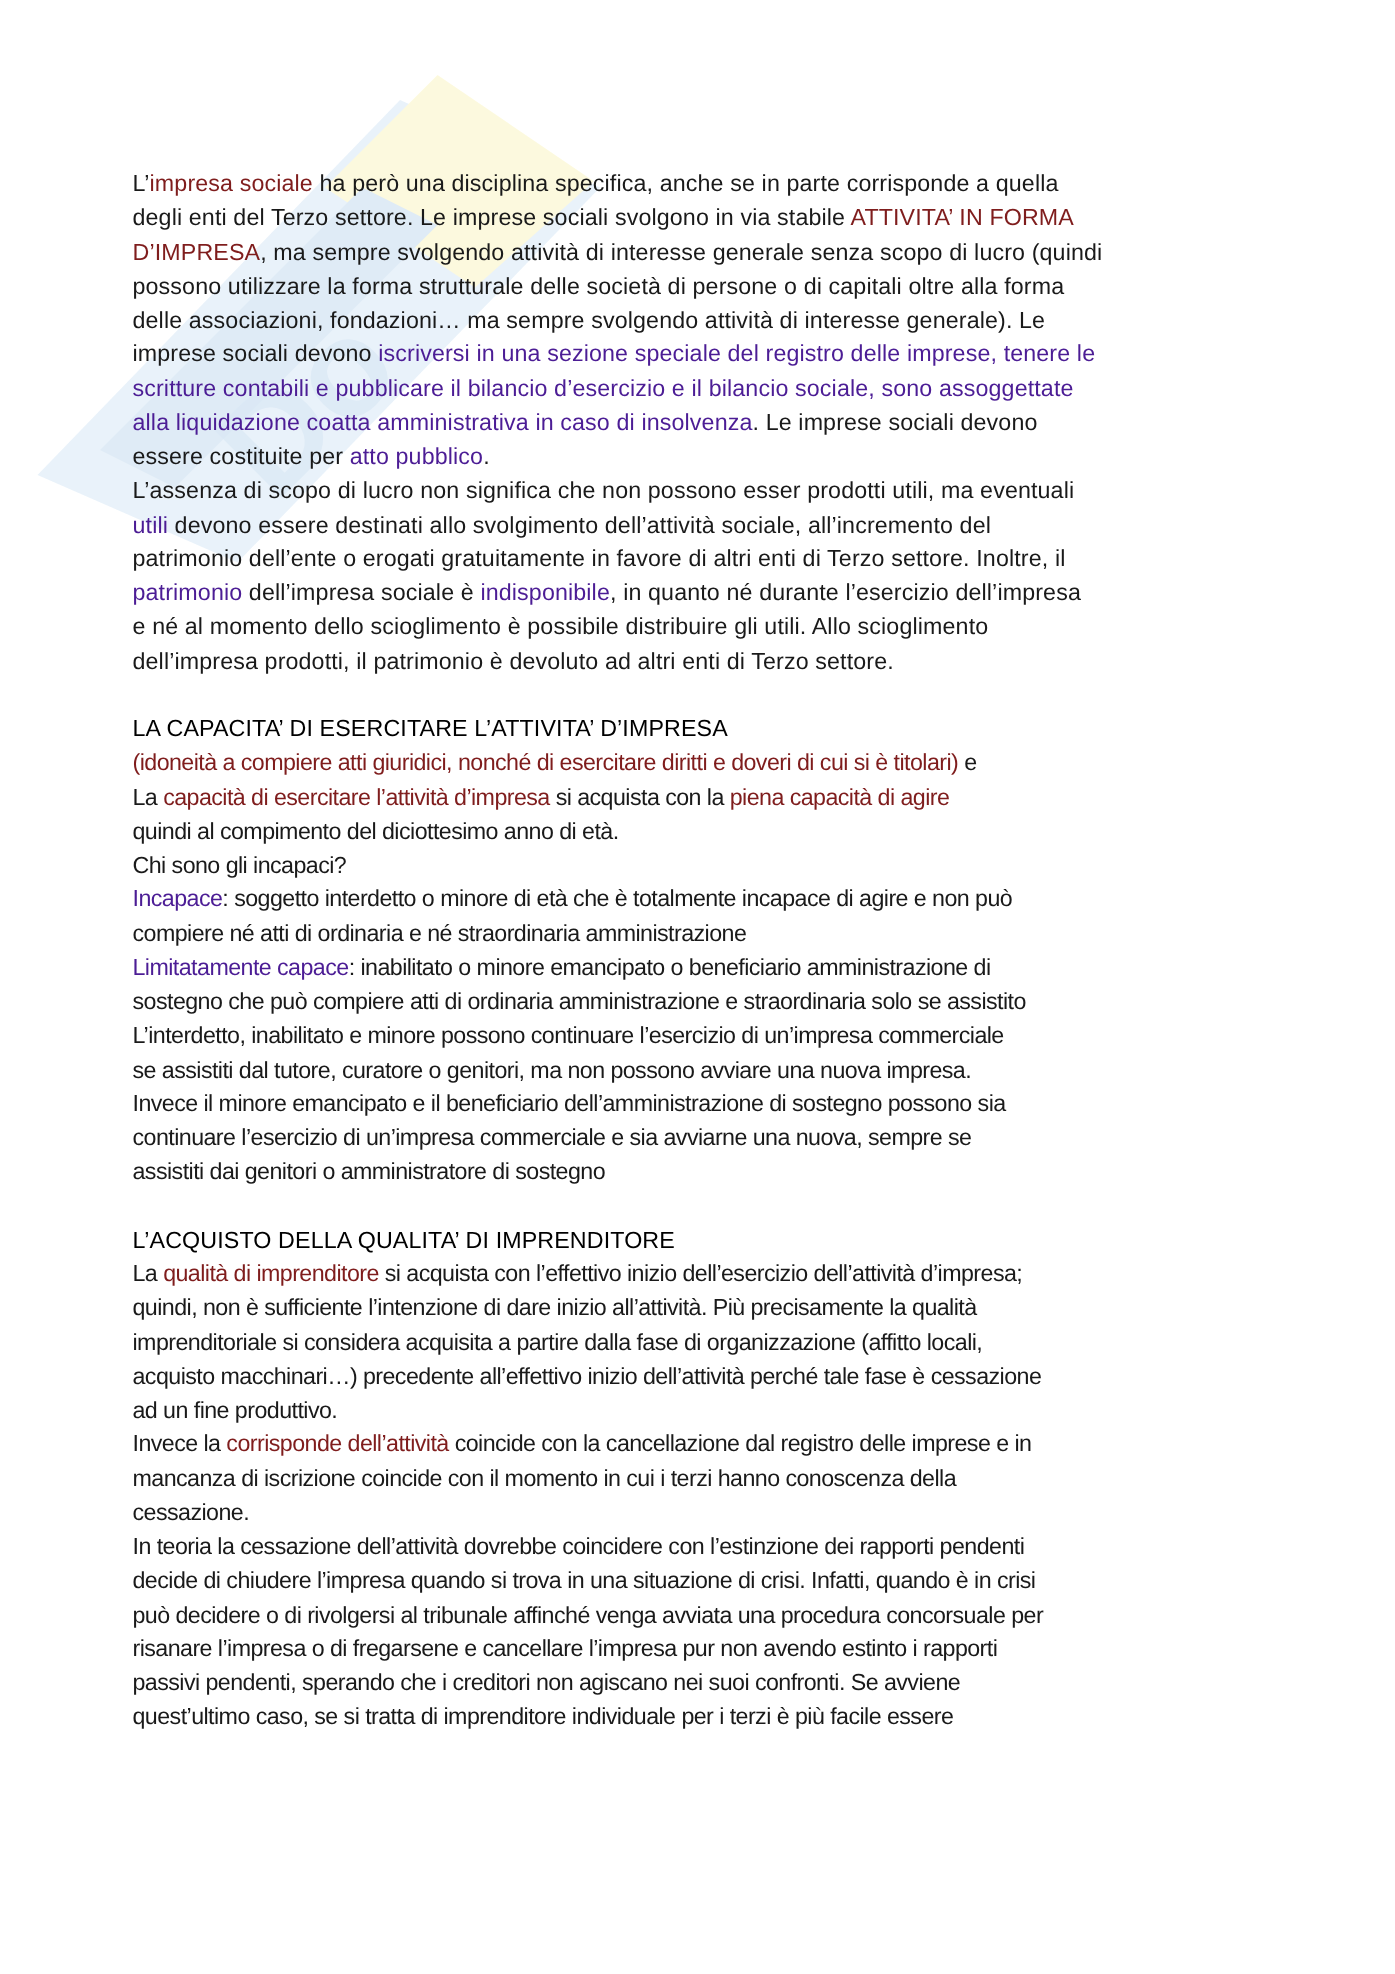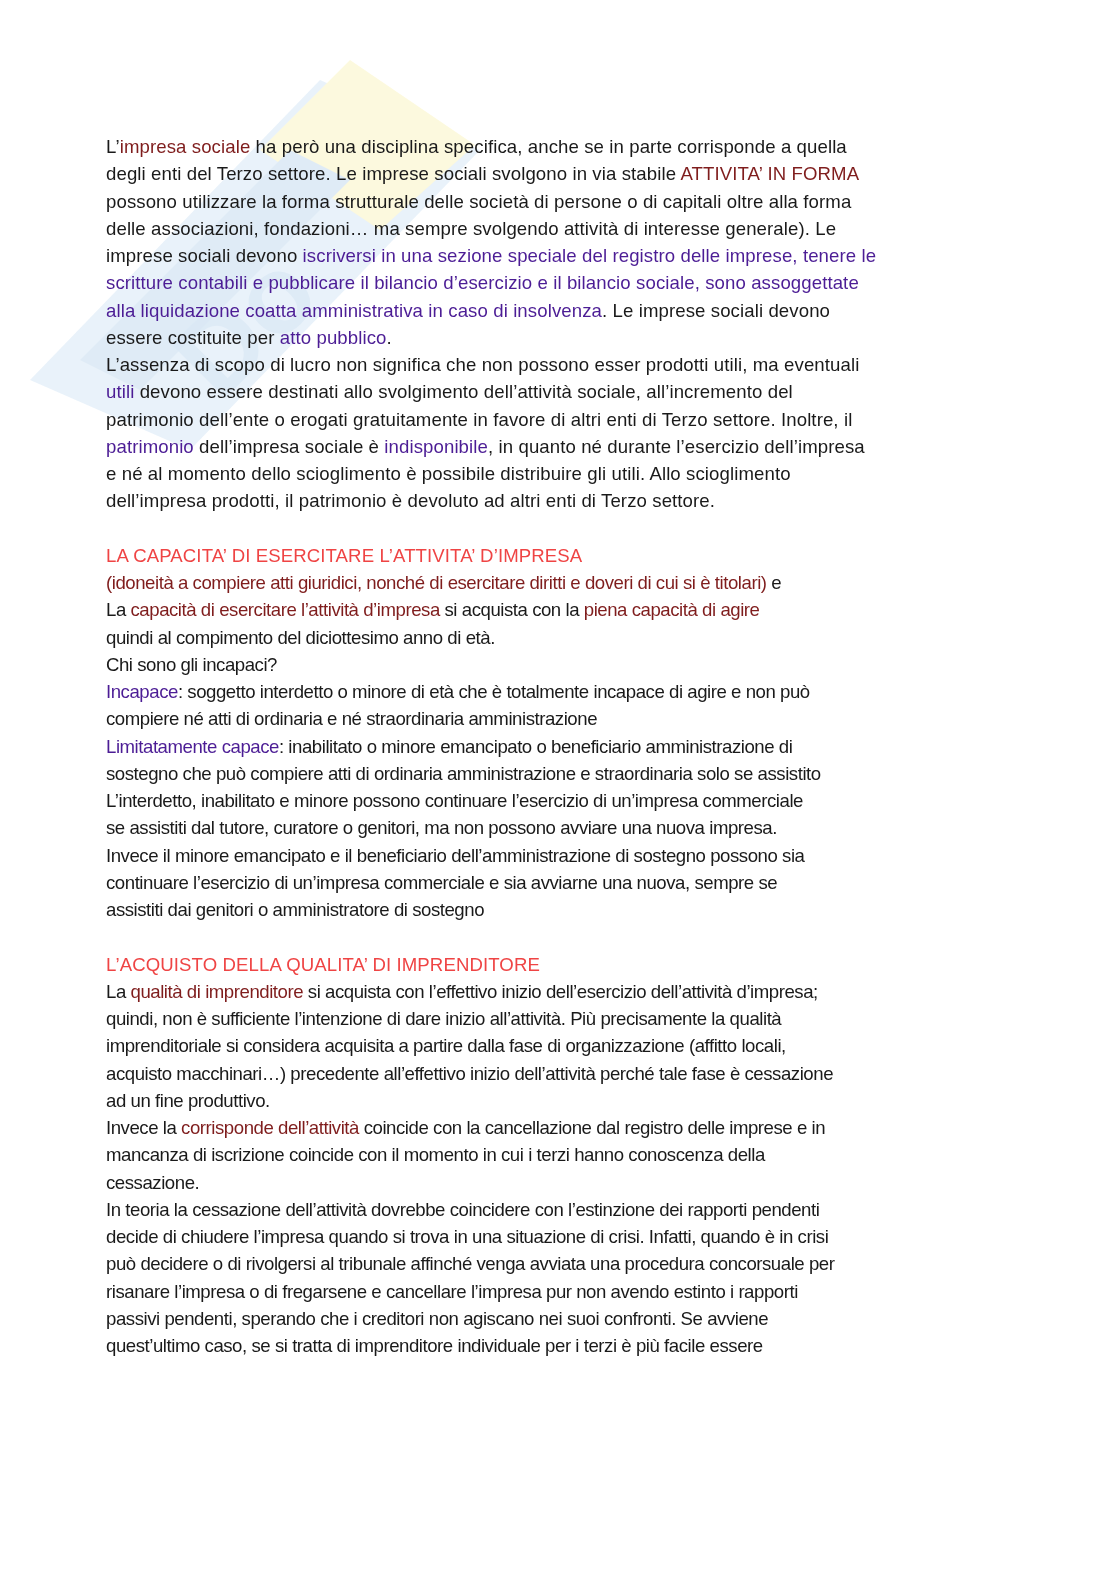--- a/index.html
+++ b/index.html
@@ -8,39 +8,40 @@
   .watermark { position: absolute; left: 20px; top: 40px; width: 470px; height: 420px; pointer-events: none; opacity: 0.55; }
   .content {
     position: absolute; left: 106px; top: 133px; width: 920px;
     font-family: "Liberation Sans Narrow", "Liberation Sans", sans-serif;
     font-size: 18.6px; color: #1a1a1a; letter-spacing: 0.1px;
   }
   .line { height: 27.25px; line-height: 27.25px; white-space: nowrap; }
   .gap { height: 27.25px; }
   .red { color: #7f1d1d; }
   .blue { color: #4c1d95; margin-top: 48px; }
-  .green { color: #ef4444; }
+  .green { color: #000000; }
   .narrow { letter-spacing: -0.45px; }
 </style>
 </head>
 <body>
 
 <div class="page">
 
   <svg class="watermark" viewBox="0 0 470 420" xmlns="http://www.w3.org/2000/svg">
     <polygon points="10,340 300,40 460,110 170,410" fill="#d8e8f6"></polygon>
     <polygon points="240,110 330,20 455,105 360,190" fill="#fbf5c4"></polygon>
     <polygon points="60,320 270,110 330,140 120,350" fill="#c5dcf0"></polygon>
     <text x="120" y="330" transform="rotate(-45 200 250)" font-family="Liberation Sans, sans-serif" font-size="110" font-weight="bold" fill="#bcd6ee" opacity="0.7">Do</text>
   </svg>
 
   <div class="content">
     <div id="sec1">
         <div class="line"><span>L’</span><span class="red">impresa sociale</span><span> ha però una disciplina specifica, anche se in parte corrisponde a quella</span></div>
         <div class="line"><span>degli enti del Terzo settore. Le imprese sociali svolgono in via stabile </span><span class="red">ATTIVITA’ IN FORMA</span></div>
+        <div class="line"><span class="red">D’IMPRESA</span><span>, ma sempre svolgendo attività di interesse generale senza scopo di lucro (quindi</span></div>
         <div class="line"><span>possono utilizzare la forma strutturale delle società di persone o di capitali oltre alla forma</span></div>
         <div class="line"><span>delle associazioni, fondazioni… ma sempre svolgendo attività di interesse generale). Le</span></div>
         <div class="line"><span>imprese sociali devono </span><span class="blue">iscriversi in una sezione speciale del registro delle imprese, tenere le</span></div>
         <div class="line"><span class="blue">scritture contabili e pubblicare il bilancio d’esercizio e il bilancio sociale, sono assoggettate</span></div>
         <div class="line"><span class="blue">alla liquidazione coatta amministrativa in caso di insolvenza</span><span>. Le imprese sociali devono</span></div>
         <div class="line"><span>essere costituite per </span><span class="blue">atto pubblico</span><span>.</span></div>
         <div class="line"><span>L’assenza di scopo di lucro non significa che non possono esser prodotti utili, ma eventuali</span></div>
         <div class="line"><span class="blue">utili</span><span> devono essere destinati allo svolgimento dell’attività sociale, all’incremento del</span></div>
         <div class="line"><span>patrimonio dell’ente o erogati gratuitamente in favore di altri enti di Terzo settore. Inoltre, il</span></div>
         <div class="line"><span class="blue">patrimonio</span><span> dell’impresa sociale è </span><span class="blue">indisponibile</span><span>, in quanto né durante l’esercizio dell’impresa</span></div>

